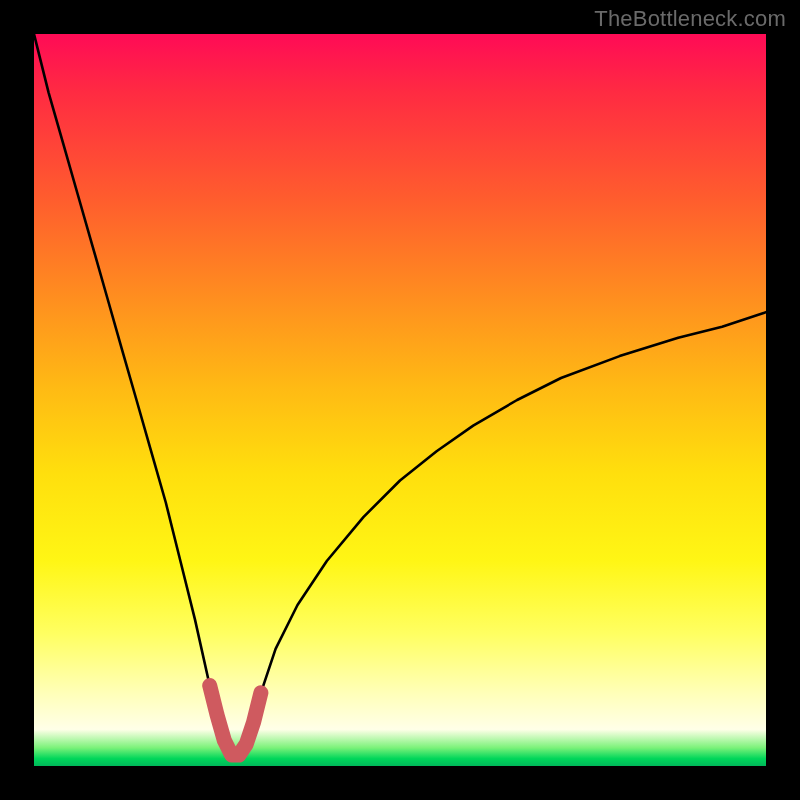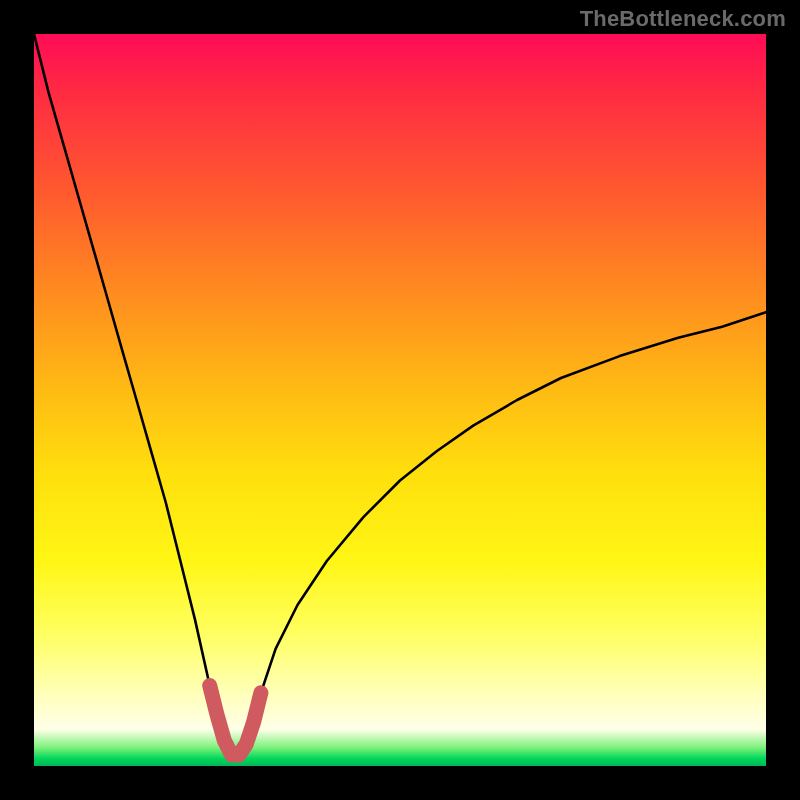--- a/index.html
+++ b/index.html
@@ -50,21 +50,20 @@
     inset: 0;
   }
   .watermark {
     position: absolute;
     top: 6px;
     right: 14px;
     color: #6a6a6a;
     font-size: 22px;
     letter-spacing: 0.2px;
     user-select: none;
-    font-weight: bold;
   }
 </style>
 </head>
 <body>
 
 <div class="frame">
   <div class="plot">
     <div class="gradient"></div>
     <svg class="curves" viewBox="0 0 732 732" preserveAspectRatio="none">
       <path id="curve-path" fill="none" stroke="#000000" stroke-width="2.6" stroke-linecap="round" stroke-linejoin="round" d="M0.0 0.0 L14.6 58.6 L29.3 109.8 L43.9 161.0 L58.6 212.3 L73.2 263.5 L87.8 314.8 L102.5 366.0 L117.1 417.2 L131.8 468.5 L146.4 527.0 L161.0 585.6 L175.7 651.5 L183.0 680.8 L190.3 706.4 L197.6 721.0 L205.0 721.0 L212.3 710.0 L219.6 688.1 L226.9 658.8 L241.6 614.9 L263.5 571.0 L292.8 527.0 L329.4 483.1 L366.0 446.5 L402.6 417.2 L439.2 391.6 L483.1 366.0 L527.0 344.0 L585.6 322.1 L644.2 303.8 L688.1 292.8 L732.0 278.2"></path>

